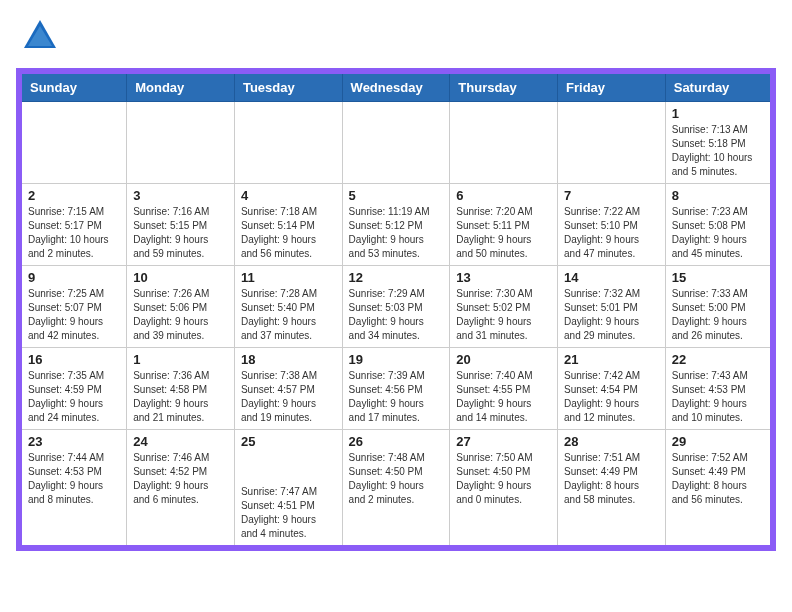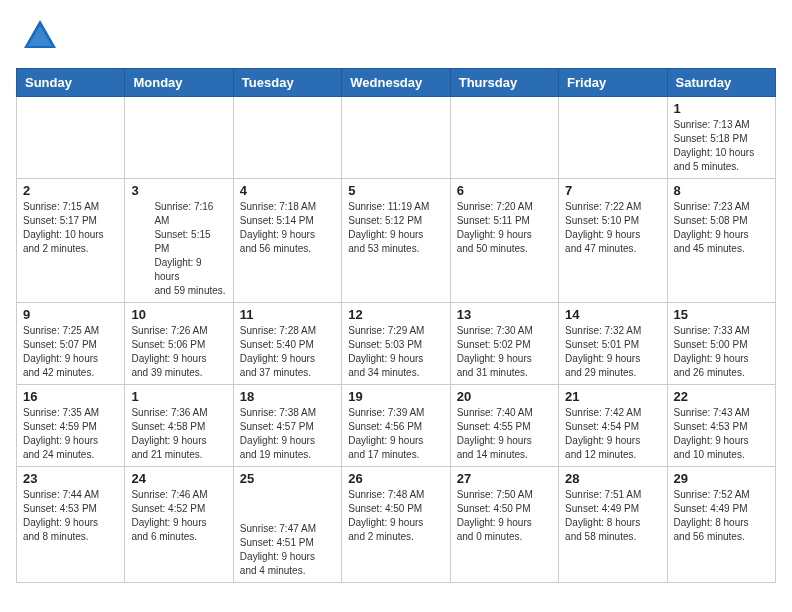--- a/index.html
+++ b/index.html
@@ -30,21 +30,21 @@
       color: #222;
       line-height: 1.1;
     }
     .subtitle {
       font-size: 15px;
       color: #444;
     }
     .calendar {
       width: 100%;
       border-collapse: collapse;
-      border: 1px solid #8b5cf6;
+      border: 6px solid #8b5cf6;
     }
     .calendar th {
       background: #2a6db5;
       color: #fff;
       text-align: left;
       padding: 6px 8px;
       font-size: 13px;
       font-weight: bold;
       border: 1px solid #1e5a9c;
     }
@@ -127,21 +127,21 @@
       <tr>
         <td>
           <span class="day-number">2</span>
           <div class="day-info" style="white-space: pre-line;">Sunrise: 7:15 AM
 Sunset: 5:17 PM
 Daylight: 10 hours
 and 2 minutes.</div>
         </td>
         <td>
           <span class="day-number">3</span>
-          <div class="day-info" style="white-space: pre-line; margin-left: 23px;">Sunrise: 7:16 AM
+          <div class="day-info" style="white-space: pre-line;">Sunrise: 7:16 AM
 Sunset: 5:15 PM
 Daylight: 9 hours
 and 59 minutes.</div>
         </td>
         <td>
           <span class="day-number">4</span>
           <div class="day-info" style="white-space: pre-line;">Sunrise: 7:18 AM
 Sunset: 5:14 PM
 Daylight: 9 hours
 and 56 minutes.</div>

